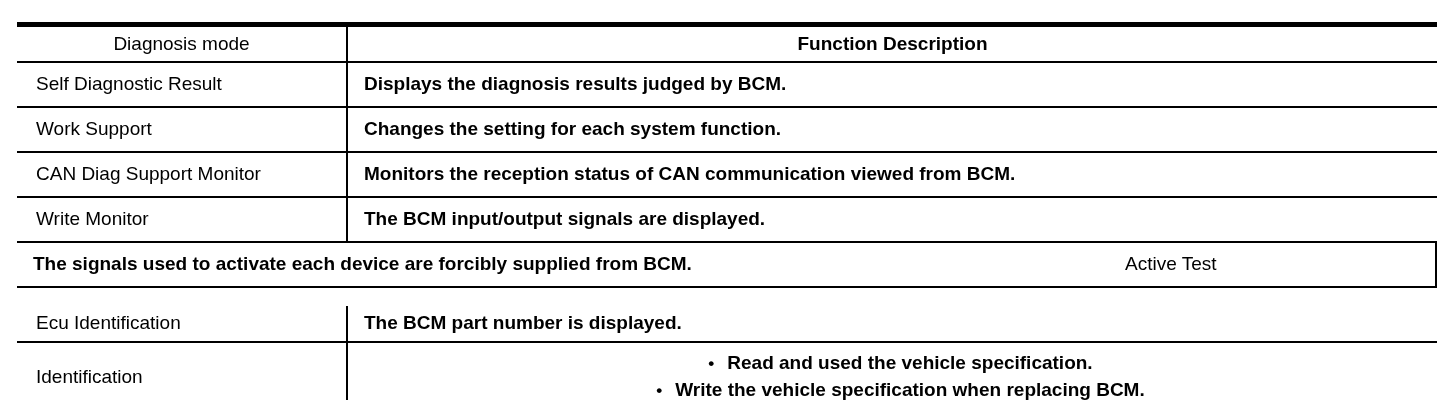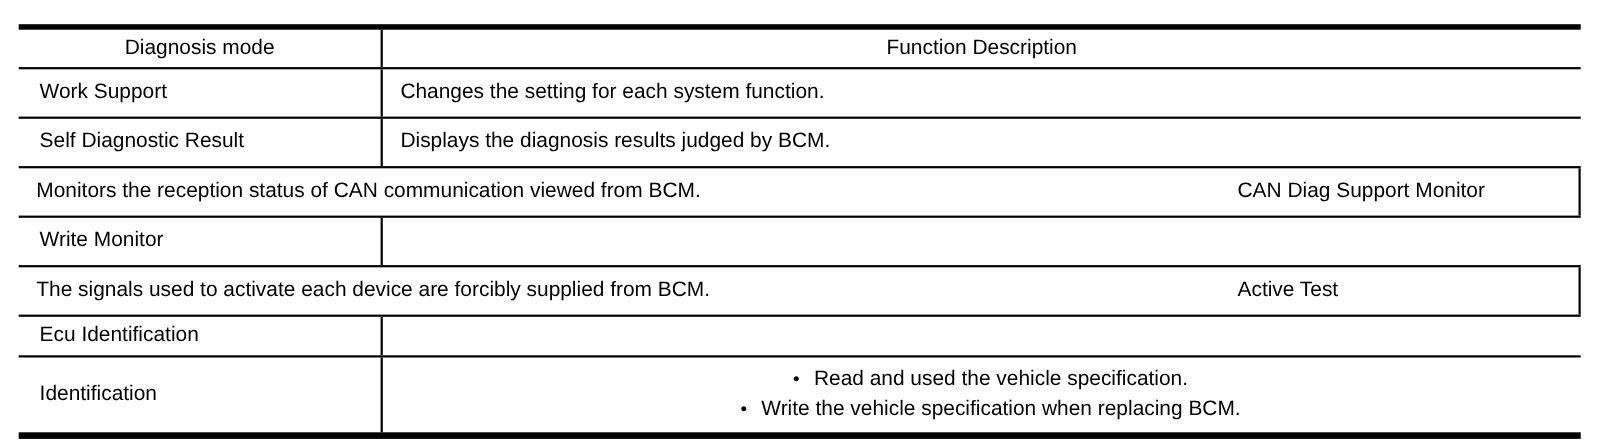--- a/index.html
+++ b/index.html
@@ -33,38 +33,40 @@
     min-height: 43px;
   }
   .row:last-child {
     border-bottom: none;
   }
   .row.header-row {
     min-height: 34px;
   }
   .row.row-ecu {
     min-height: 35px;
+    margin-top: 18px;
   }
   .row.row-config {
     min-height: 68px;
   }
   .cell {
     display: flex;
     align-items: center;
     box-sizing: border-box;
   }
   .cell.mode {
     width: 331px;
     flex: 0 0 331px;
     border-right: 2px solid var(--border, #000000);
     padding-left: 19px;
   }
   .cell.desc {
     flex: 1 1 auto;
     padding-left: 16px;
+    font-weight: bold;
   }
   .header-row .cell {
     justify-content: center;
     padding-left: 0;
   }
   .bullet-list {
     display: flex;
     flex-direction: column;
     justify-content: center;
     gap: 4px;
@@ -85,45 +87,47 @@
 
 <div class="page">
   <div class="diag-table">
 
     <div class="row header-row">
       <div class="cell mode">Diagnosis mode</div>
       <div class="cell desc">Function Description</div>
     </div>
 
     <div class="row">
+      <div class="cell mode">Self Diagnostic Result</div>
+      <div class="cell desc">Displays the diagnosis results judged by BCM.</div>
+    </div>
+
+    <div class="row">
       <div class="cell mode">Work Support</div>
       <div class="cell desc">Changes the setting for each system function.</div>
     </div>
 
     <div class="row">
-      <div class="cell mode">Self Diagnostic Result</div>
-      <div class="cell desc">Displays the diagnosis results judged by BCM.</div>
-    </div>
-
-    <div class="row">
+      <div class="cell mode">CAN Diag Support Monitor</div>
       <div class="cell desc">Monitors the reception status of CAN communication viewed from BCM.</div>
-      <div class="cell mode">CAN Diag Support Monitor</div>
     </div>
 
     <div class="row">
       <div class="cell mode">Write Monitor</div>
+      <div class="cell desc">The BCM input/output signals are displayed.</div>
     </div>
 
     <div class="row">
       <div class="cell desc">The signals used to activate each device are forcibly supplied from BCM.</div>
       <div class="cell mode">Active Test</div>
     </div>
 
     <div class="row row-ecu">
       <div class="cell mode">Ecu Identification</div>
+      <div class="cell desc">The BCM part number is displayed.</div>
     </div>
 
     <div class="row row-config">
       <div class="cell mode">Identification</div>
       <div class="cell desc bullet-list">
         <div class="bullet-line">
           <span class="bullet">•</span>
           <span>Read and used the vehicle specification.</span>
         </div>
         <div class="bullet-line">

